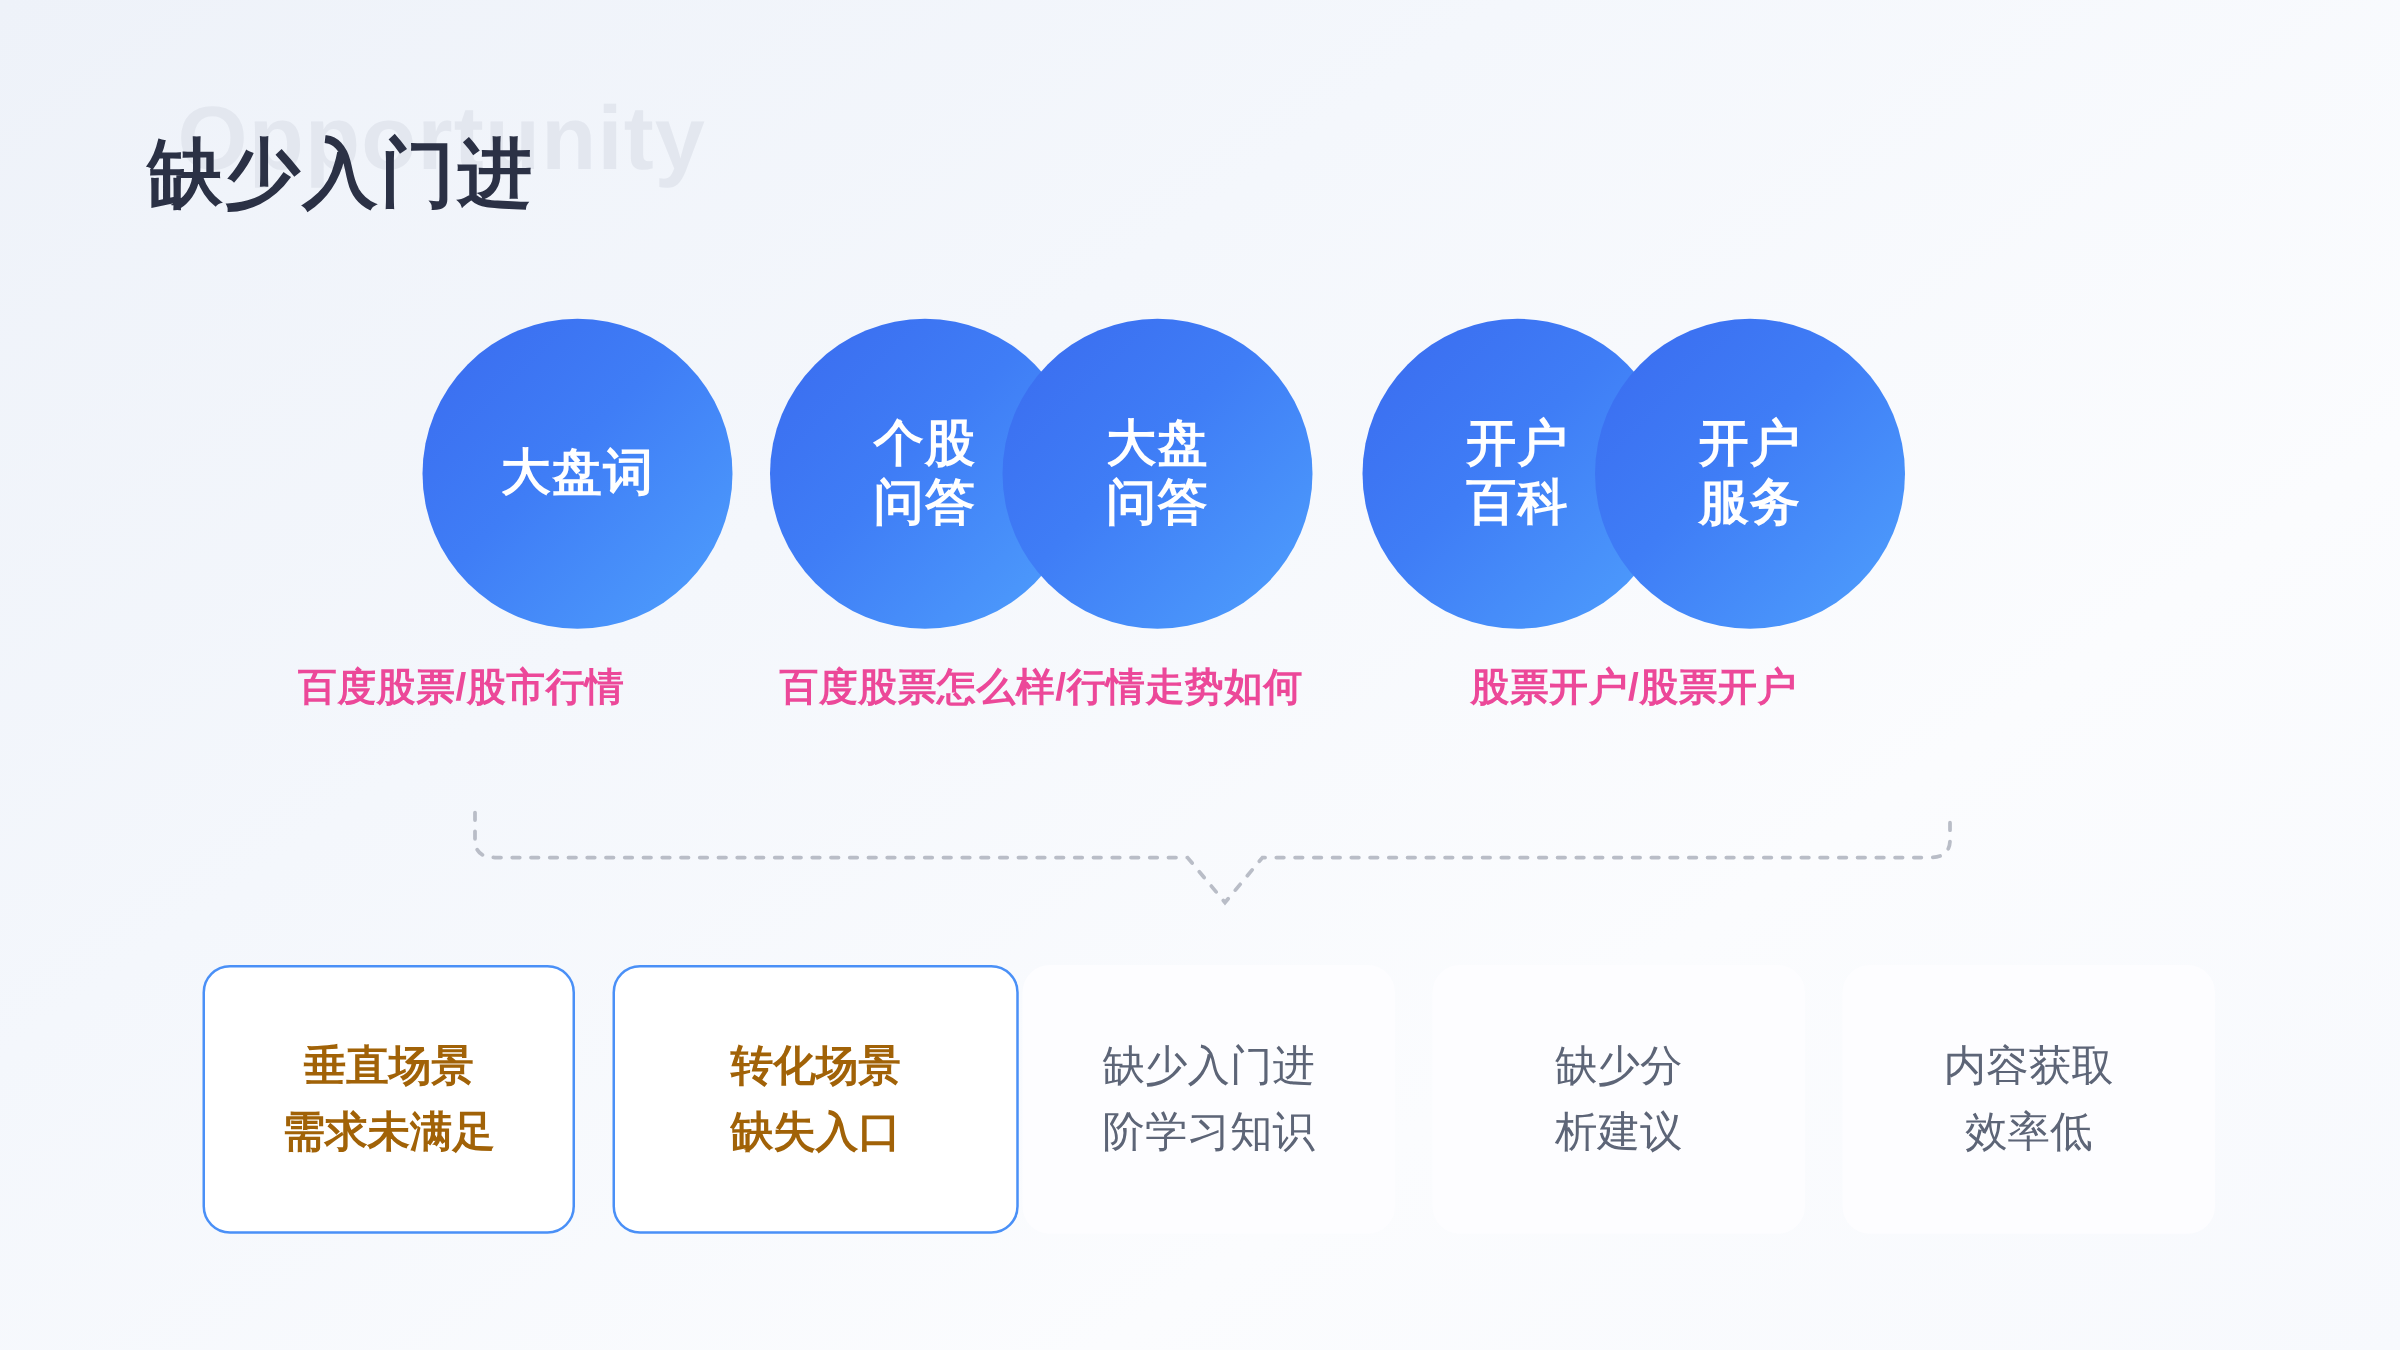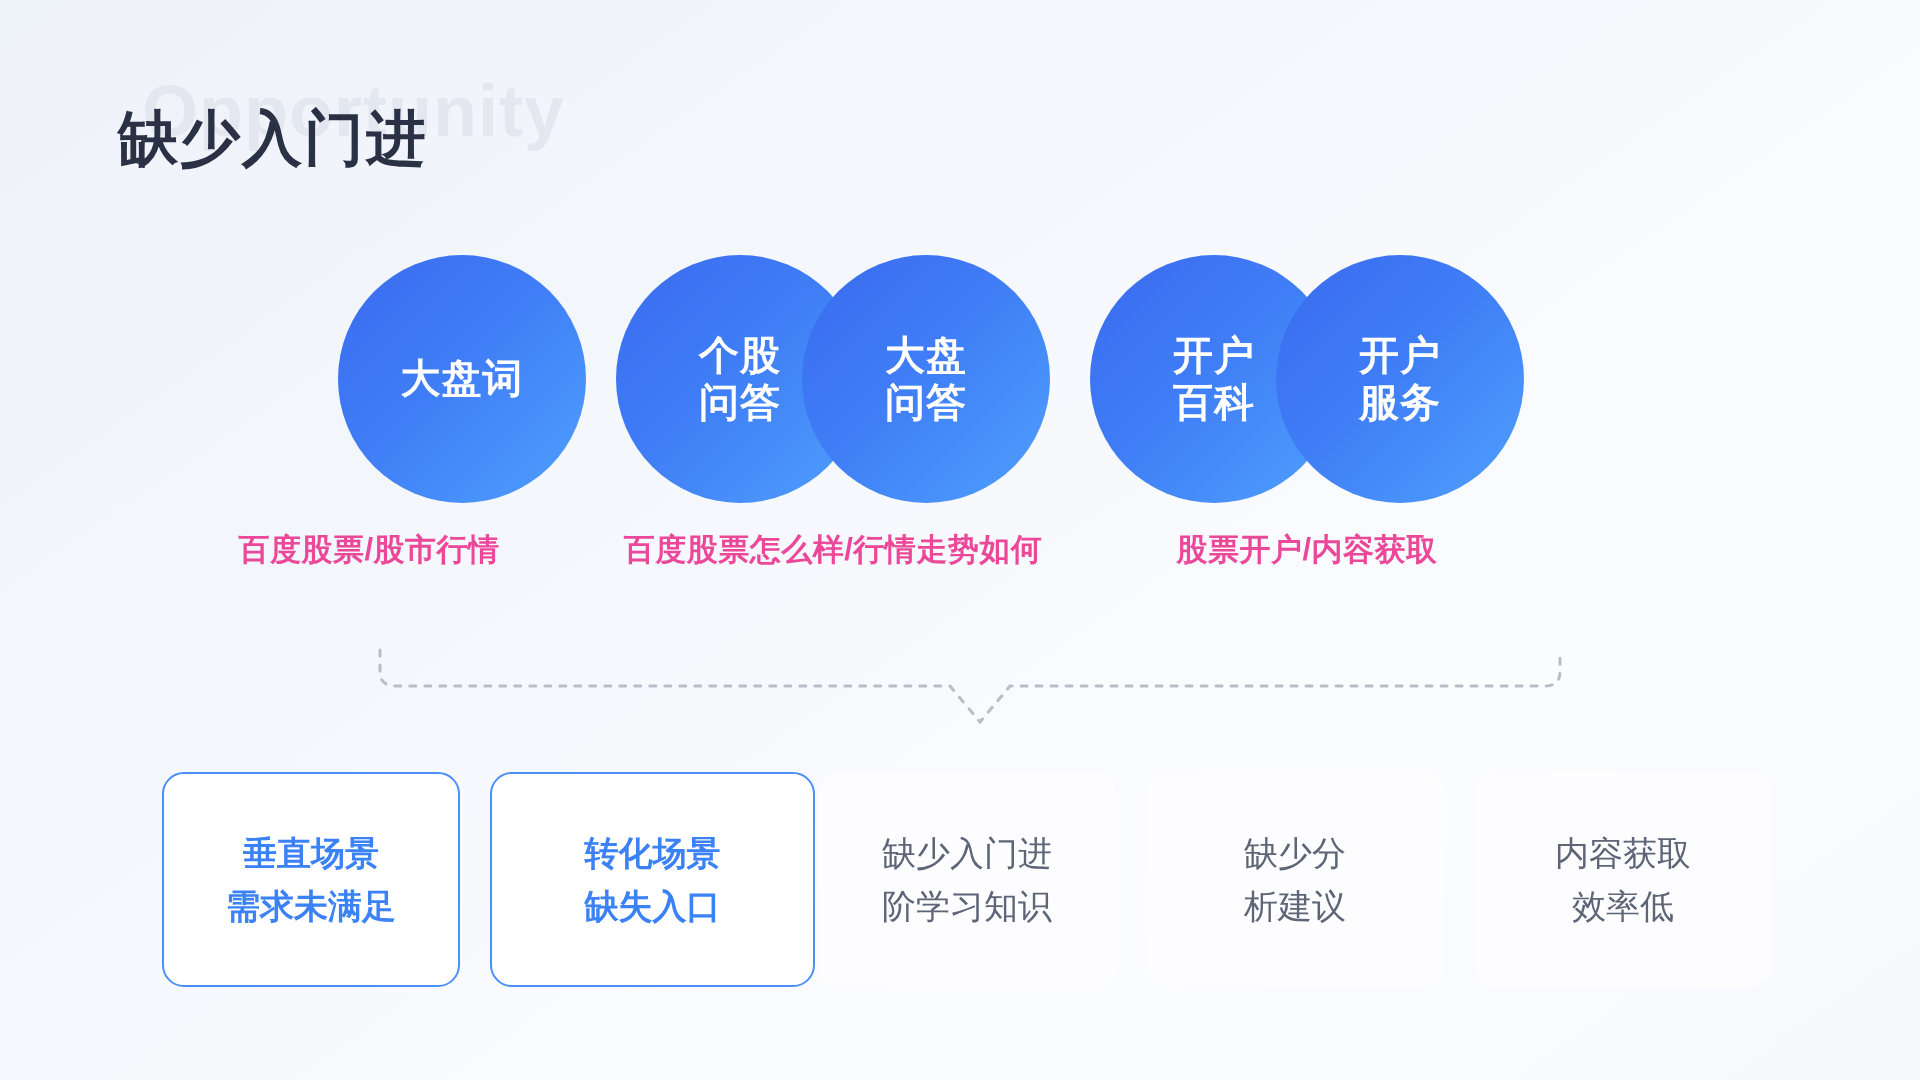--- a/index.html
+++ b/index.html
@@ -132,21 +132,21 @@
   .card.plain {
     background: #fdfdff;
     color: #5d6577;
     font-size: 34px;
     font-weight: 500;
     line-height: 1.55;
     justify-content: center;
   }
   .card.highlight {
     background: #ffffff;
-    color: #3b82f6;
+    color: #a16207;
     border: 2px solid #4a90f7;
     font-size: 34px;
     font-weight: 700;
     line-height: 1.55;
     align-items: center;
   }
   #card-0 { left: 162px;  width: 298px; }
   #card-1 { left: 490px;  width: 325px; }
   #card-2 { left: 818px;  width: 298px; }
   #card-3 { left: 1146px; width: 298px; }
@@ -189,21 +189,21 @@
     <div class="group-circles">
       <div class="circle left">
         <span class="circle-label">开户
 百科</span>
       </div>
       <div class="circle right">
         <span class="circle-label">开户
 服务</span>
       </div>
     </div>
-    <div class="group-caption">股票开户/内容获取</div>
+    <div class="group-caption">股票开户/股票开户</div>
   </div>
 
 </div>
 
 <div class="bracket">
   <svg width="1200" height="100" viewBox="0 0 1200 100">
     <path d="M 10 10 L 10 32 Q 10 46 26 46 L 580 46 L 610 82 L 640 46 L 1174 46 Q 1190 46 1190 32 L 1190 10" fill="none" stroke="#b9bdc7" stroke-width="3" stroke-dasharray="6 9" stroke-linecap="round"></path>
   </svg>
 </div>
 

